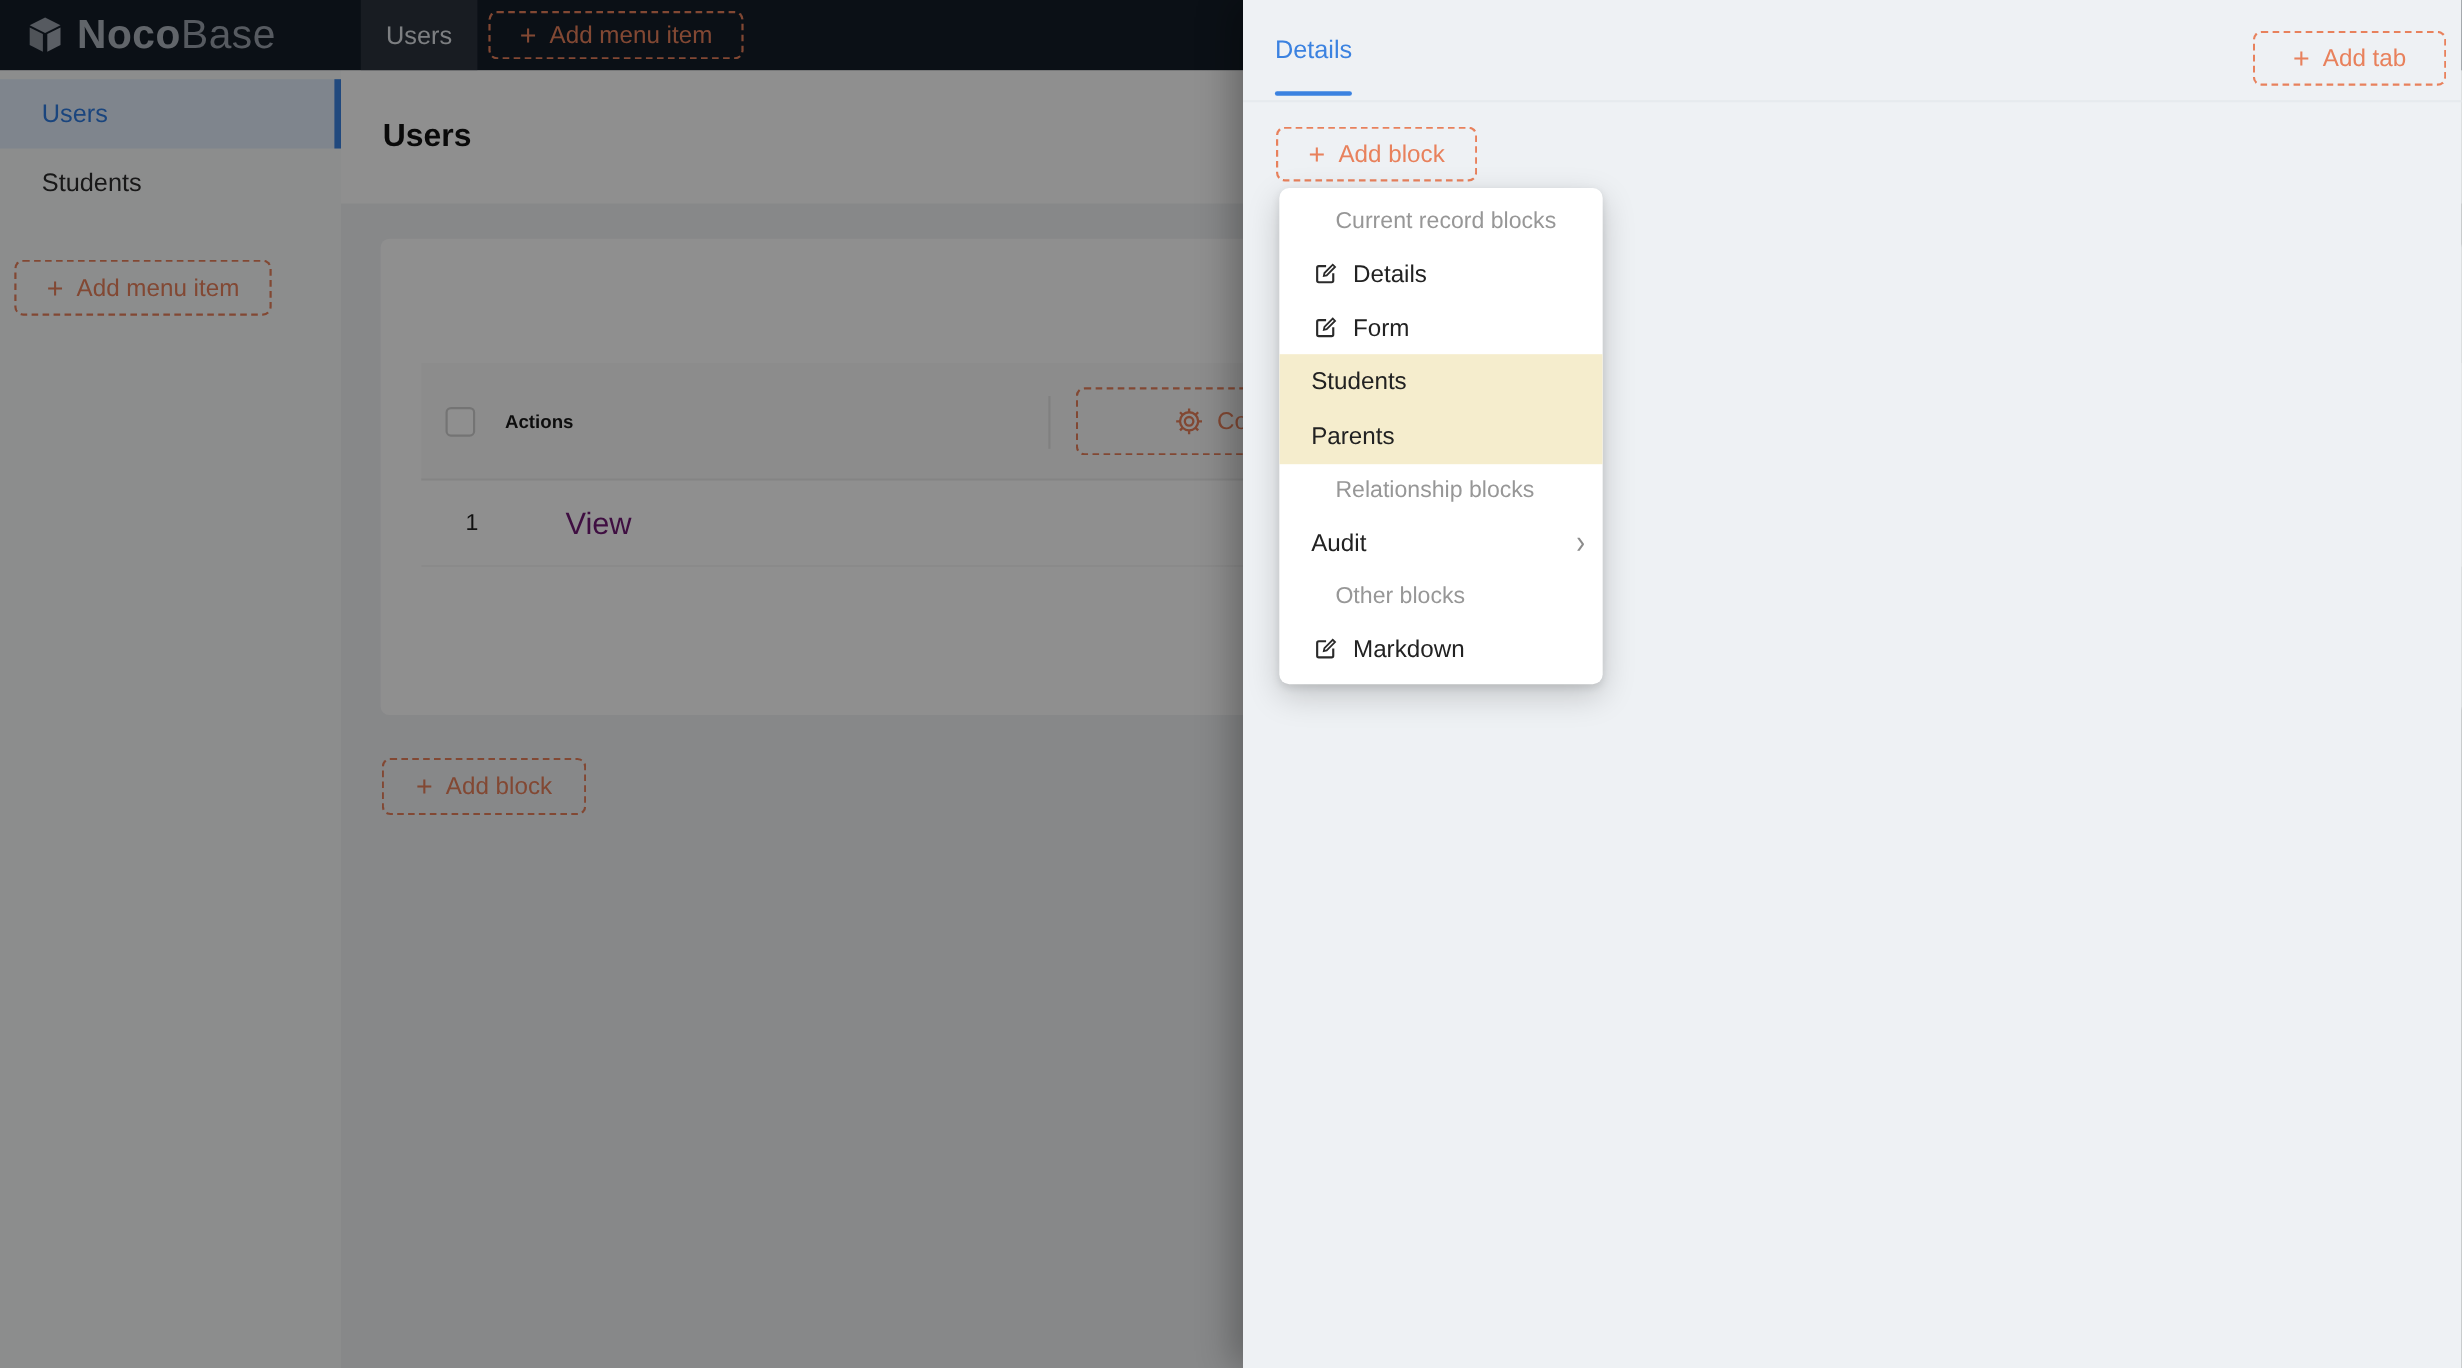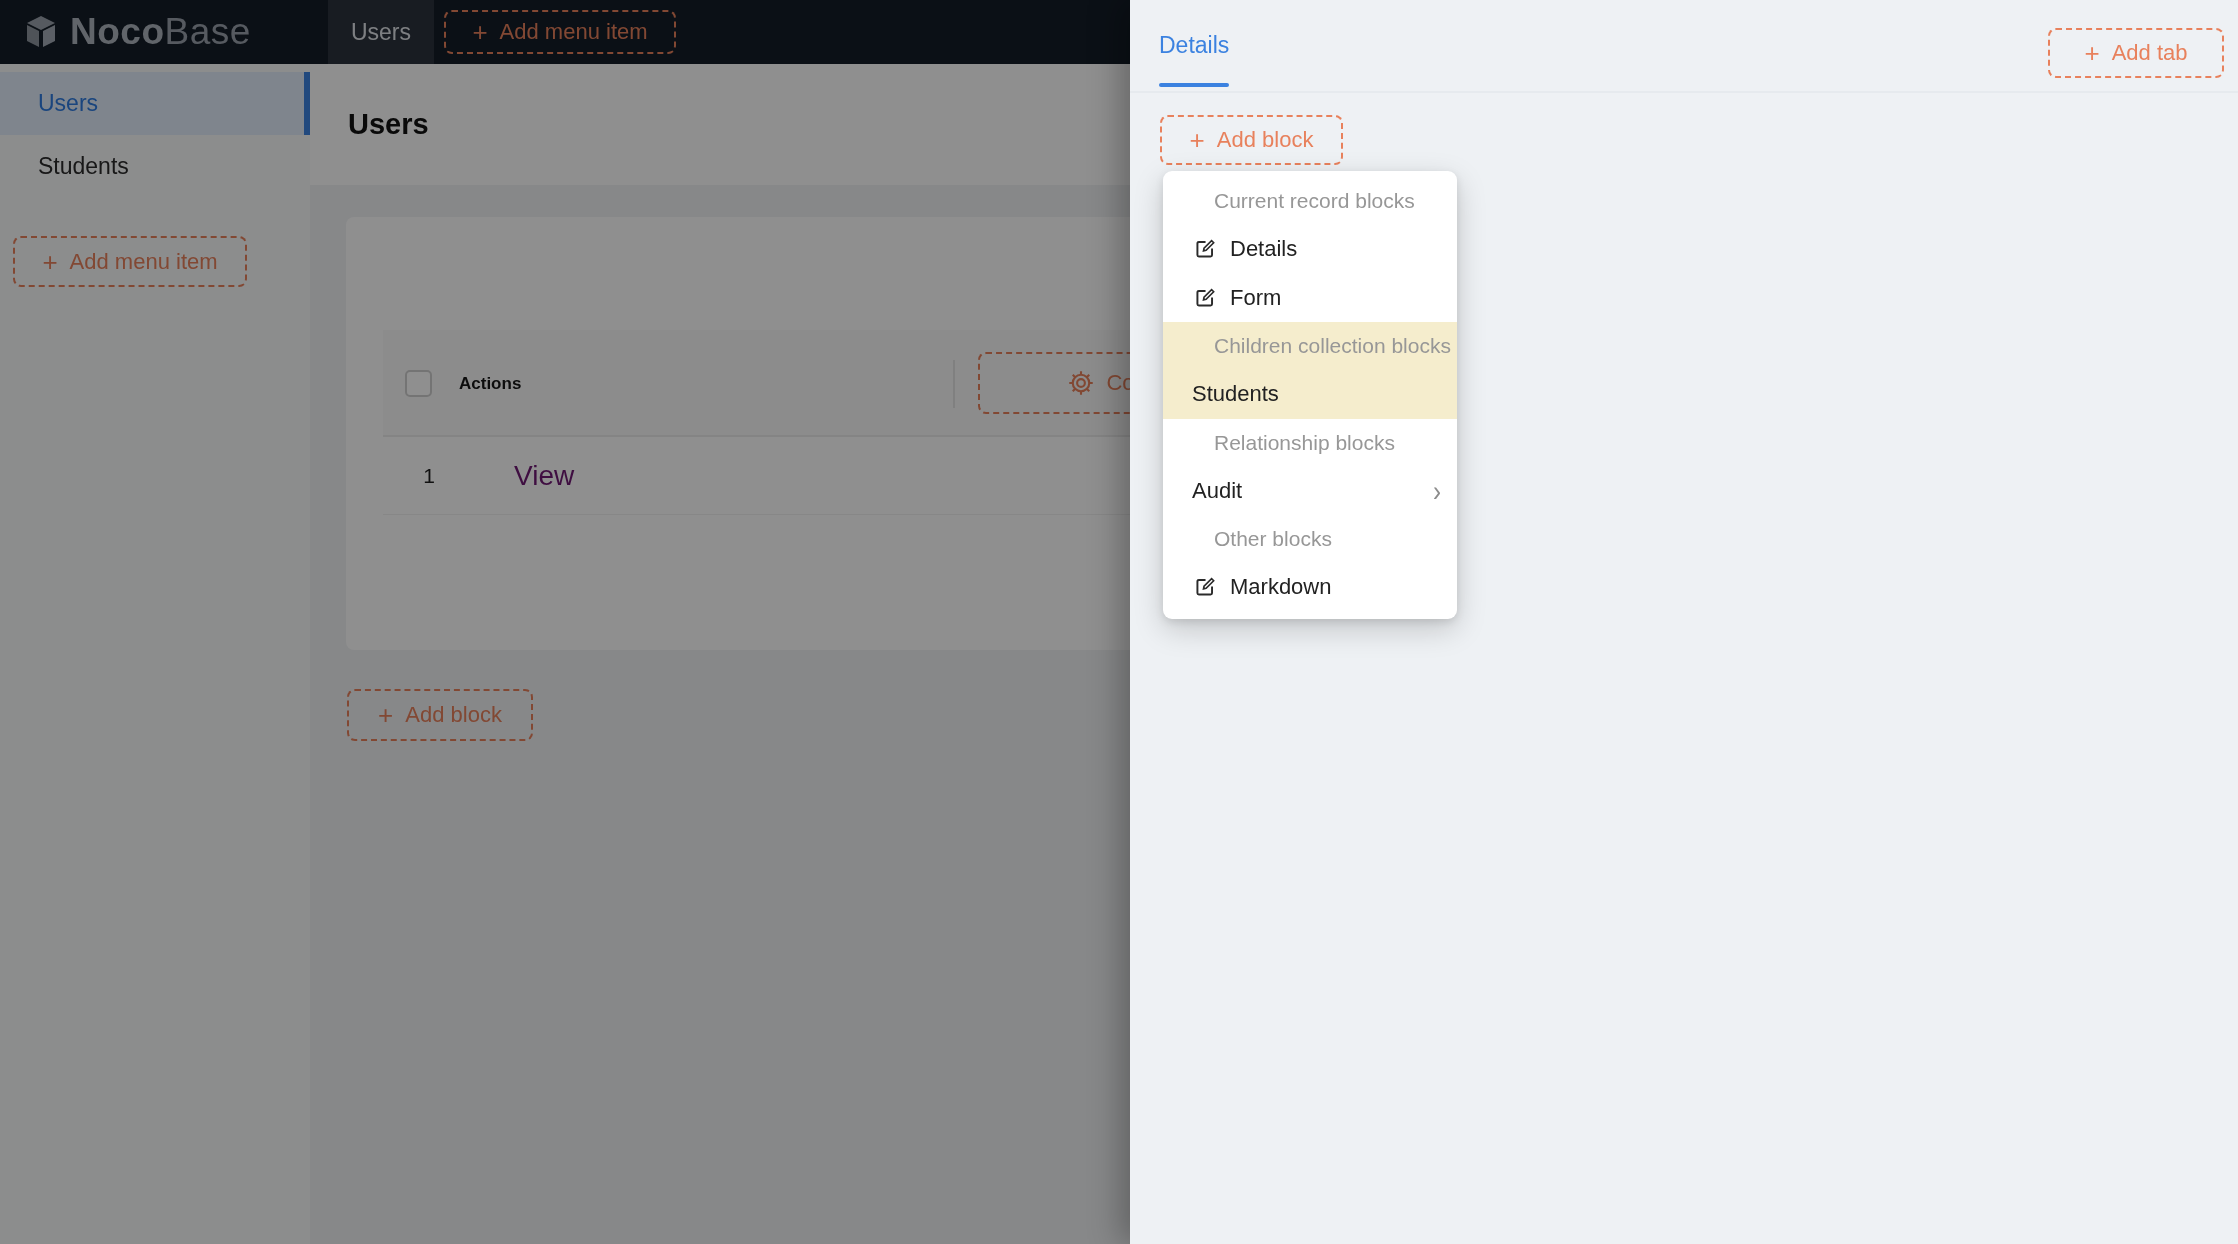--- a/index.html
+++ b/index.html
@@ -196,23 +196,25 @@
       <span class="dd-icon">
         <svg width="26" height="26" viewBox="0 0 24 24" fill="none" stroke="#2b2b2b" stroke-width="1.8">
           <path d="M12.5 5.5H6.4A1.4 1.4 0 0 0 5 6.9v10.7A1.4 1.4 0 0 0 6.4 19h10.7a1.4 1.4 0 0 0 1.4-1.4V11.5"></path>
           <path d="M10.6 13.7l.5-2.4 7-7 1.9 1.9-7 7-2.4.5z" stroke-width="1.5"></path>
         </svg>
       </span>
       <span>Form</span>
     </div>
 
     <div class="dd-section-highlight">
-      <div class="dd-group-label">Children collection blocks</div>
       <div class="dd-item">
         <span>Students</span>
+      </div>
+      <div class="dd-item">
+        <span>Parents</span>
       </div>
     </div>
 
     <div class="dd-group-label">Relationship blocks</div>
     <div class="dd-item spread">
       <span>Audit</span>
       <span class="chev">›</span>
     </div>
 
     <div class="dd-group-label">Other blocks</div>

